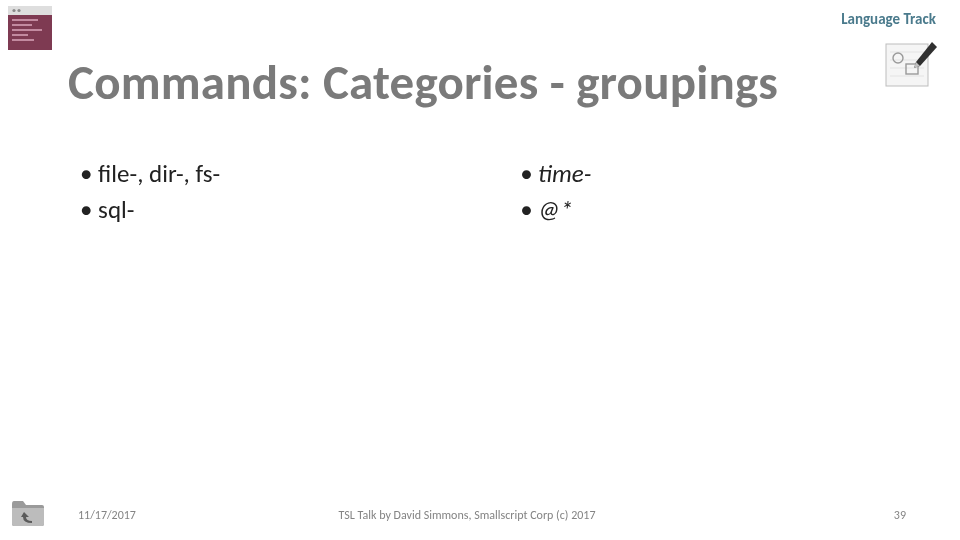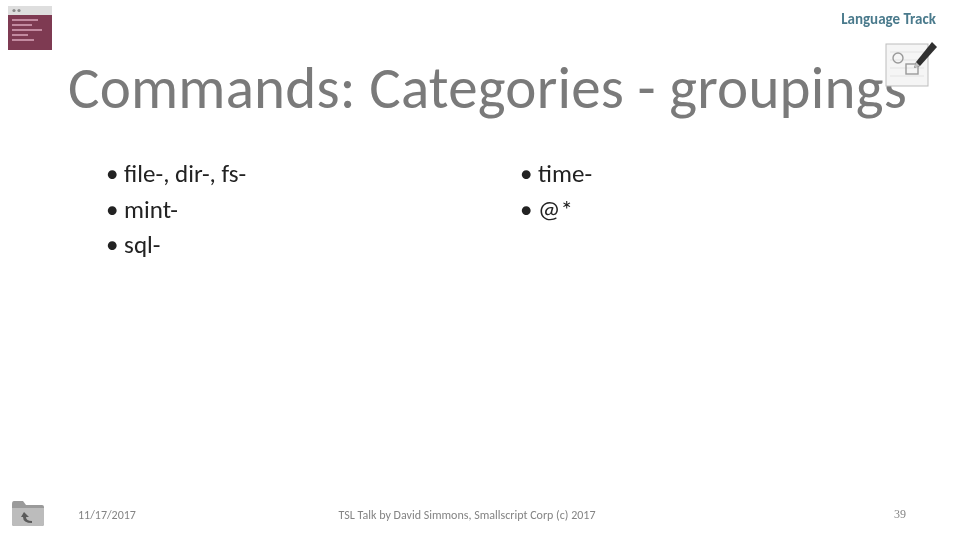--- a/index.html
+++ b/index.html
@@ -4,37 +4,37 @@
 <style>
   * { margin:0; padding:0; box-sizing:border-box; }
   html, body { width:960px; height:540px; background:#fff; font-family:"Segoe UI Light","Segoe UI",Calibri,Arial,sans-serif; overflow:hidden; }
   .slide { position:relative; width:960px; height:540px; }
 
   .corner-tl { position:absolute; top:6px; left:8px; width:44px; height:44px; }
   .corner-tl svg { width:44px; height:44px; display:block; }
 
   .track { position:absolute; top:10px; right:24px; font-size:15px; font-weight:600; color:#4a7a8c; }
 
-  .title { position:absolute; top:52px; left:68px; font-size:59px; font-weight:400; color:#7a7a7a; letter-spacing:0.2px; }
+  .title { position:absolute; top:52px; left:68px; font-size:49px; font-weight:700; color:#7a7a7a; letter-spacing:0.2px; }
 
   .cols { position:absolute; top:156px; left:0; width:960px; display:flex; }
-  .col { width:50%; padding-left:106px; }
-  .col.right { padding-left:40px; }
+  .col { width:50%; padding-left:80px; }
+  .col.right { padding-left:40px;font-style:italic; }
   .col li { list-style:none; font-size:25px; font-weight:400; color:#222; line-height:1.42; }
   .col li::before { content:"• "; }
 
   .corner-tr { position:absolute; top:40px; right:22px; width:54px; height:54px; }
   .corner-tr svg { width:54px; height:54px; display:block; }
 
   .footer { position:absolute; bottom:10px; left:0; width:934px; height:34px; }
   .footer-icon { position:absolute; left:10px; bottom:2px; width:36px; height:32px; }
   .footer-icon svg { width:36px; height:32px; display:block; }
   .date { position:absolute; left:78px; bottom:8px; font-size:12px; color:#848484; }
   .attrib { position:absolute; left:0; right:0; bottom:8px; text-align:center; font-size:12px; color:#848484; }
-  .pagenum { position:absolute; right:28px; bottom:8px; font-size:12px; color:#848484;font-family:Liberation Serif, serif; }
+  .pagenum { position:absolute; right:28px; bottom:8px; font-size:12px; color:#848484; }
 </style>
 </head>
 <body>
 
 <div class="slide">
 
   <div class="corner-tl">
     <svg viewBox="0 0 44 44">
       <rect x="0" y="0" width="44" height="44" fill="#7e3a52"></rect>
       <rect x="0" y="0" width="44" height="9" fill="#dedede"></rect>
@@ -63,21 +63,20 @@
       <rect x="22" y="24" width="12" height="10" fill="none" stroke="#9a9a9a" stroke-width="1.4"></rect>
 
       <polygon points="48,2 53,7 36,26 30,28 32,22" fill="#303030"></polygon>
       <polygon points="30,28 32,22 36,26" fill="#c0c0c0"></polygon>
     </svg>
   </div>
 
   <div class="cols">
     <ul class="col left">
       <li>file-, dir-, fs-</li>
-      <li>mint-</li>
       <li>sql-</li>
     </ul>
     <ul class="col right">
       <li>time-</li>
       <li>@*</li>
     </ul>
   </div>
 
   <div class="footer">
     <div class="footer-icon">

